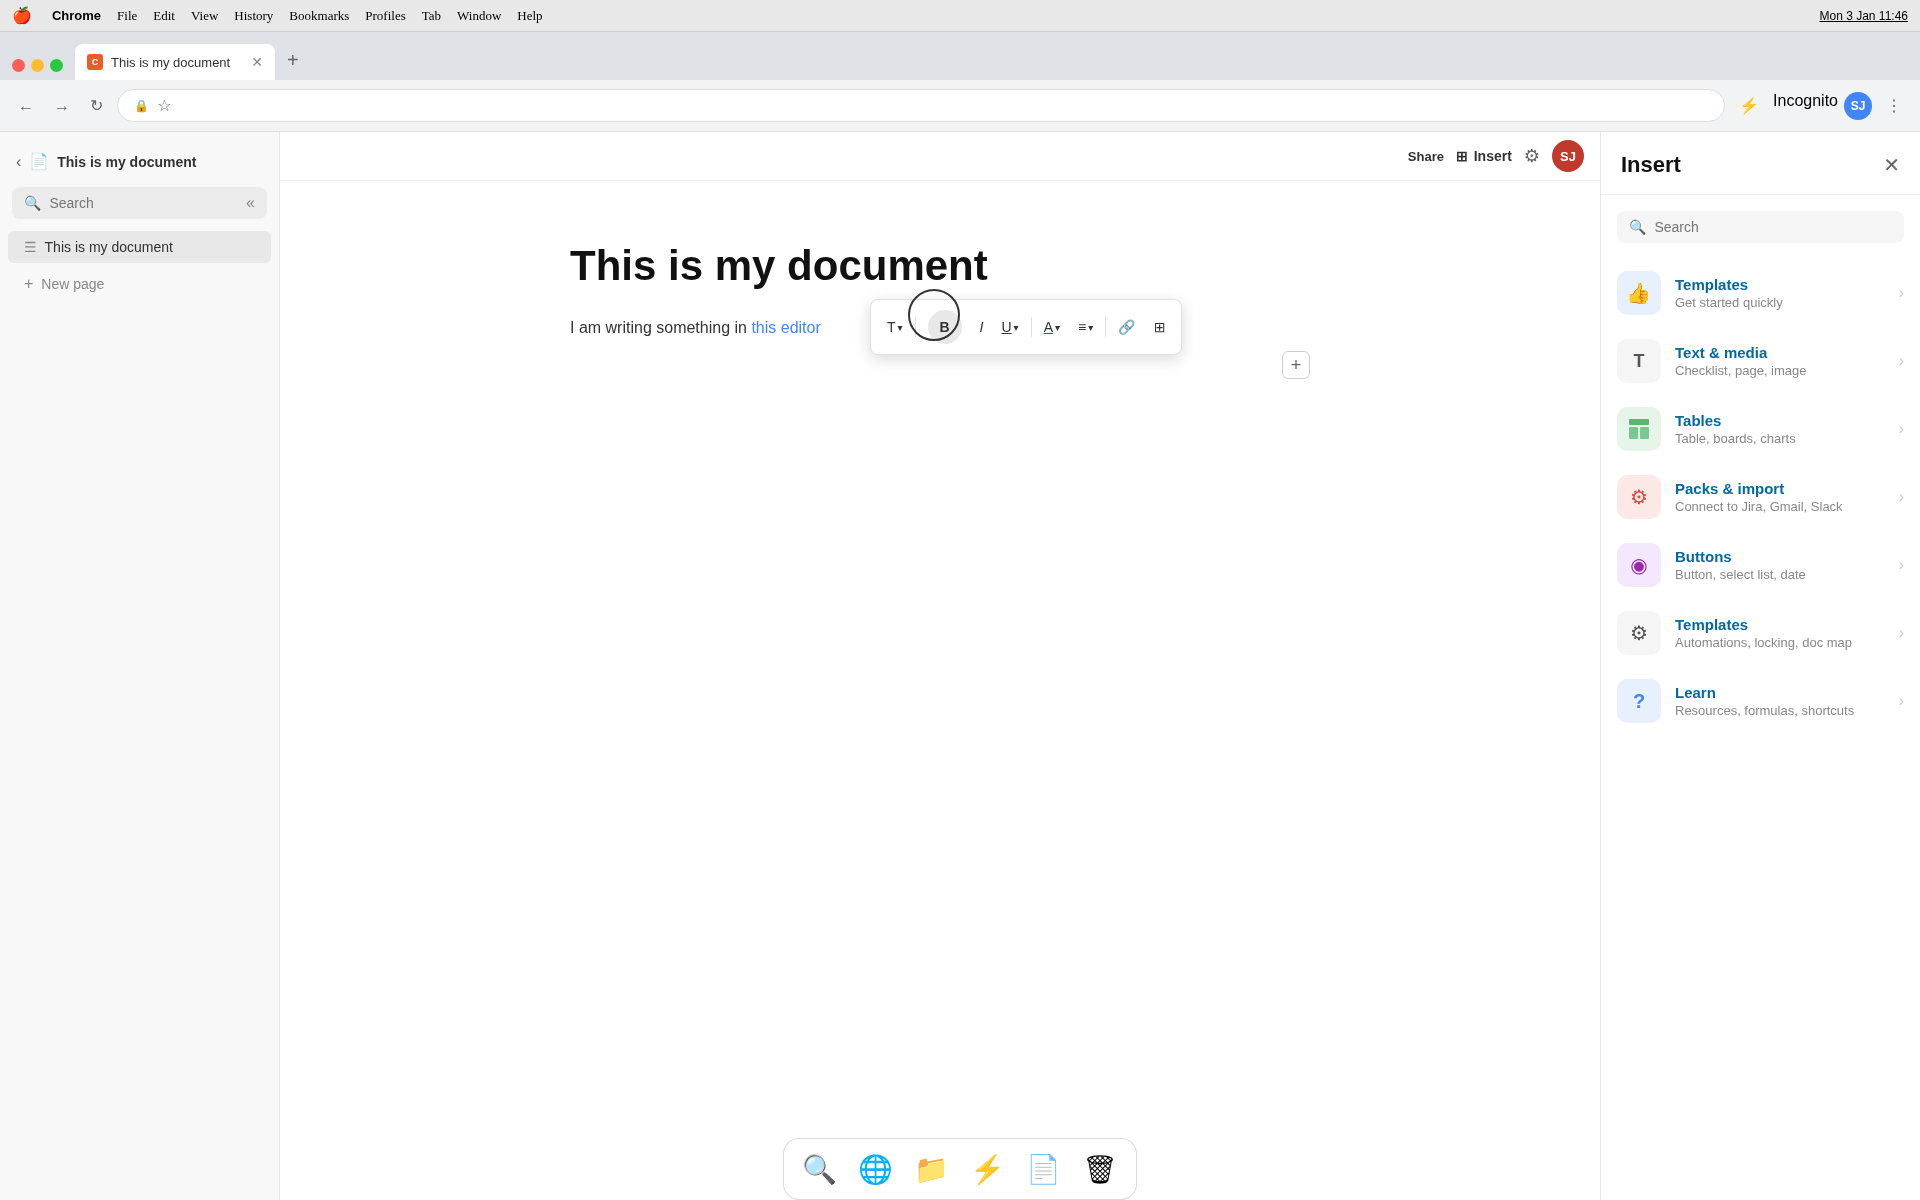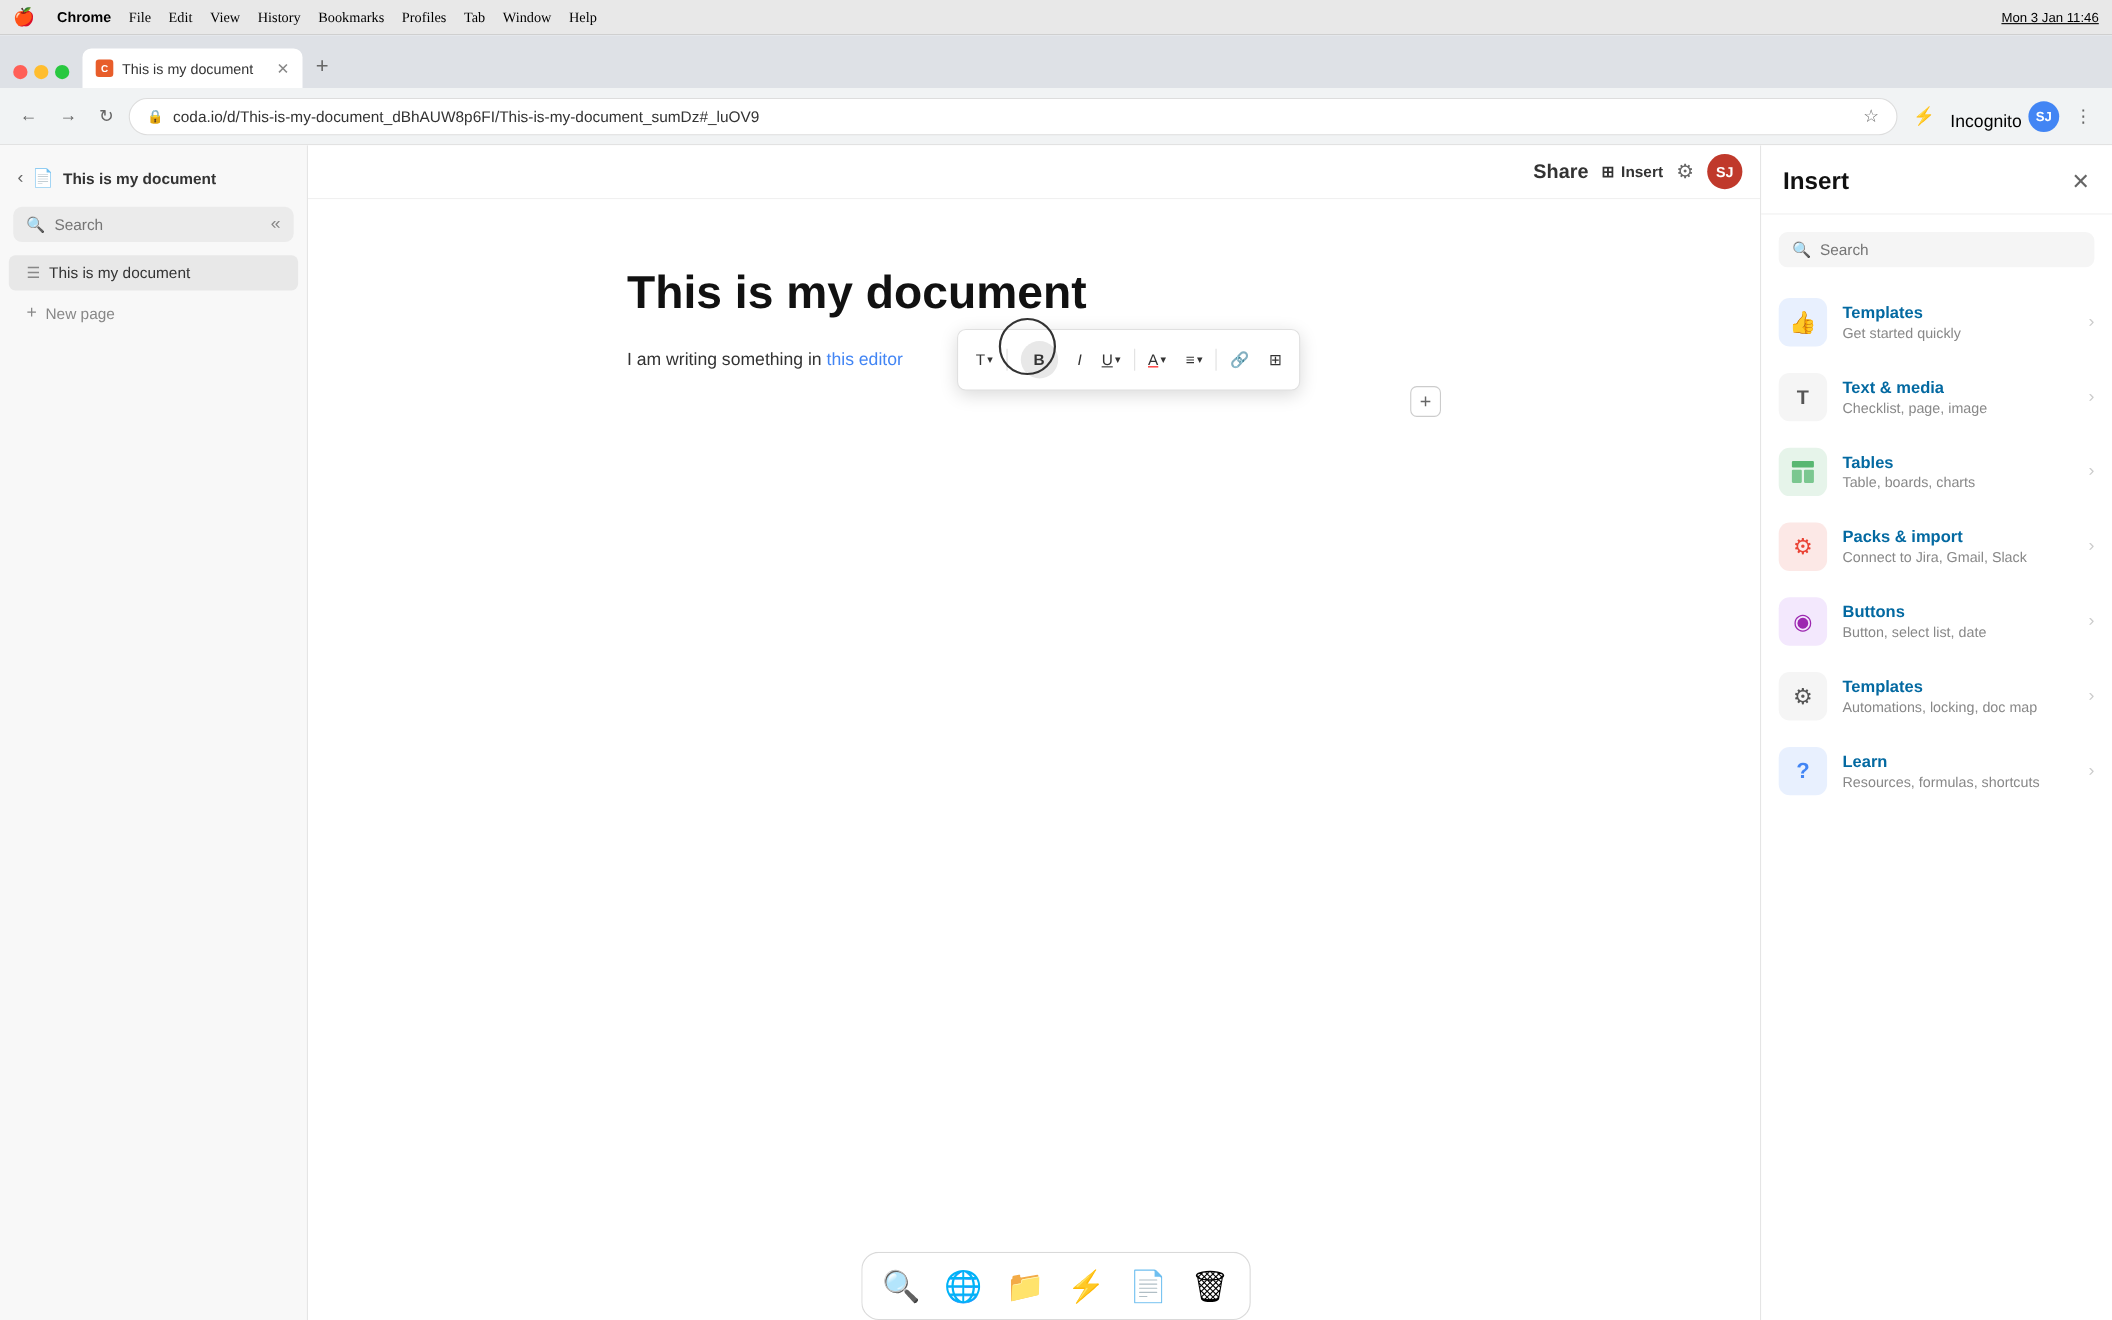--- a/index.html
+++ b/index.html
@@ -82,21 +82,21 @@
       display: flex;
       align-items: center;
       padding: 6px 16px;
       gap: 8px;
     }
     .lock-icon { color: #666; font-size: 12px; }
     .address-text { font-size: 14px; color: #333; flex: 1; }
     .bookmark-icon { color: #666; font-size: 16px; cursor: pointer; }
     .addr-right { display: flex; gap: 8px; align-items: center; }
     .addr-right-btn { background: none; border: none; color: #666; cursor: pointer; font-size: 16px; padding: 6px; border-radius: 50%; }
-    .incognito-badge { display: flex; align-items: flex-end; gap: 6px; background: none; border: none; cursor: pointer; }
+    .incognito-badge { display: flex; align-items: flex-start; gap: 6px; background: none; border: none; cursor: pointer; }
     .incognito-avatar { width: 28px; height: 28px; border-radius: 50%; background: #4285f4; display: flex; align-items: center; justify-content: center; color: white; font-size: 12px; font-weight: bold; }
 
     
     .main-layout {
       display: flex;
       flex: 1;
       overflow: hidden;
     }
 
     
@@ -169,21 +169,21 @@
     
     .doc-toolbar {
       display: flex;
       align-items: center;
       justify-content: flex-end;
       padding: 8px 16px;
       border-bottom: 1px solid #f0f0f0;
       gap: 12px;
     }
     .doc-toolbar-share {
-      background: none; border: none; font-size: 18px; font-weight: 600; color: #333; cursor: pointer;
+      background: none; border: none; font-size: 13px; font-weight: 600; color: #333; cursor: pointer;
     }
     .doc-toolbar-insert {
       display: flex; align-items: center; gap: 6px;
       background: none; border: none; font-size: 14px; font-weight: 600; color: #333; cursor: pointer;
     }
     .doc-toolbar-settings { background: none; border: none; font-size: 18px; color: #666; cursor: pointer; }
     .doc-toolbar-avatar { width: 32px; height: 32px; border-radius: 50%; background: #c0392b; display: flex; align-items: center; justify-content: center; color: white; font-size: 13px; font-weight: bold; cursor: pointer; }
 
     
     .doc-content {
@@ -428,21 +428,20 @@
     </div>
     <button class="tab-new">+</button>
   </div>
 
   <div class="address-bar">
     <button class="nav-btn">←</button>
     <button class="nav-btn">→</button>
     <button class="nav-btn">↻</button>
     <div class="address-input-wrap">
       <span class="lock-icon">🔒</span>
-      <span class="address-text">coda.io/d/This-is-my-document_dBhAUW8p6FI/This-is-my-document_sumDz#_luOV9</span>
       <span class="bookmark-icon">☆</span>
     </div>
     <div class="addr-right">
       <button class="addr-right-btn">⚡</button>
       <div class="incognito-badge">
         <span>Incognito</span>
         <div class="incognito-avatar">SJ</div>
       </div>
       <button class="addr-right-btn">⋮</button>
     </div>

